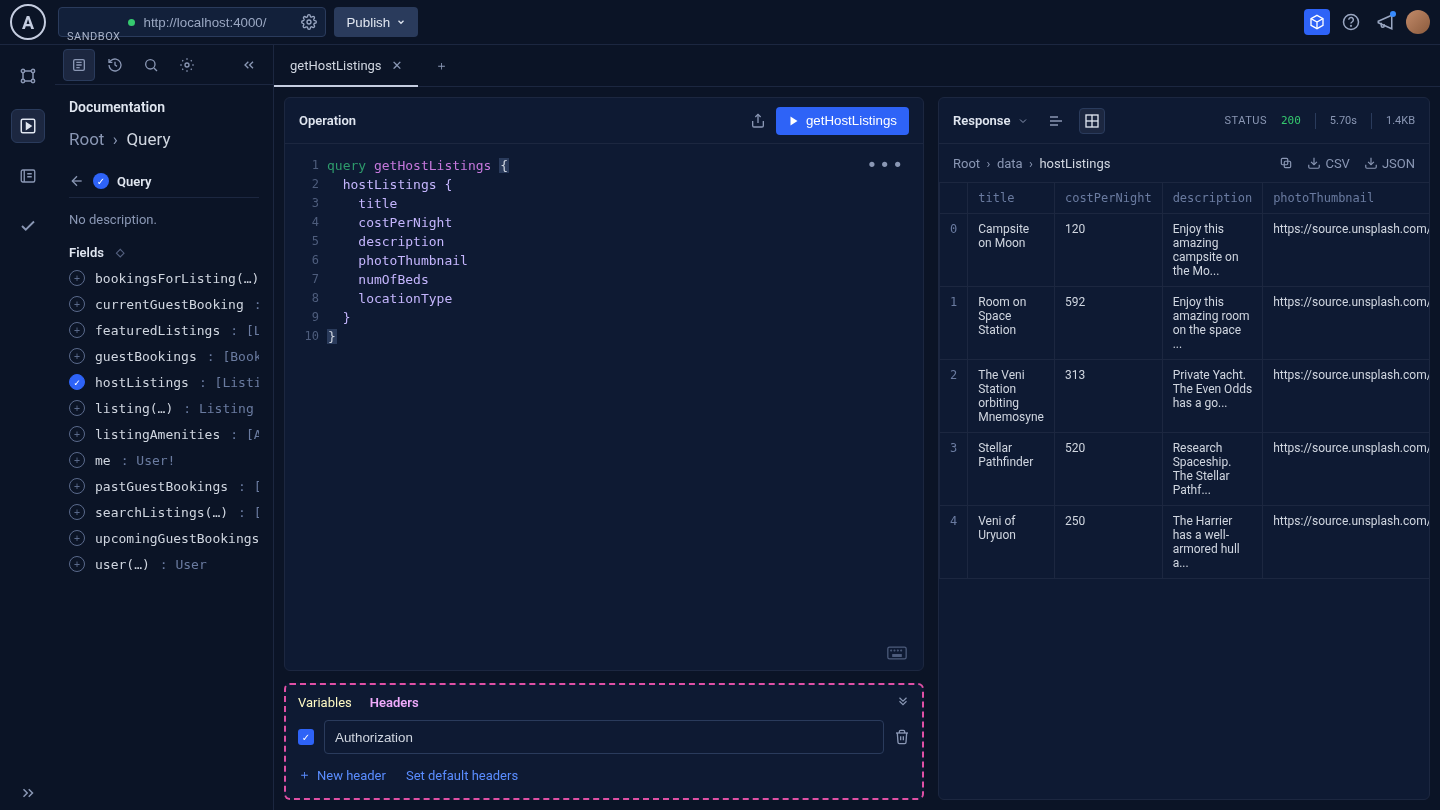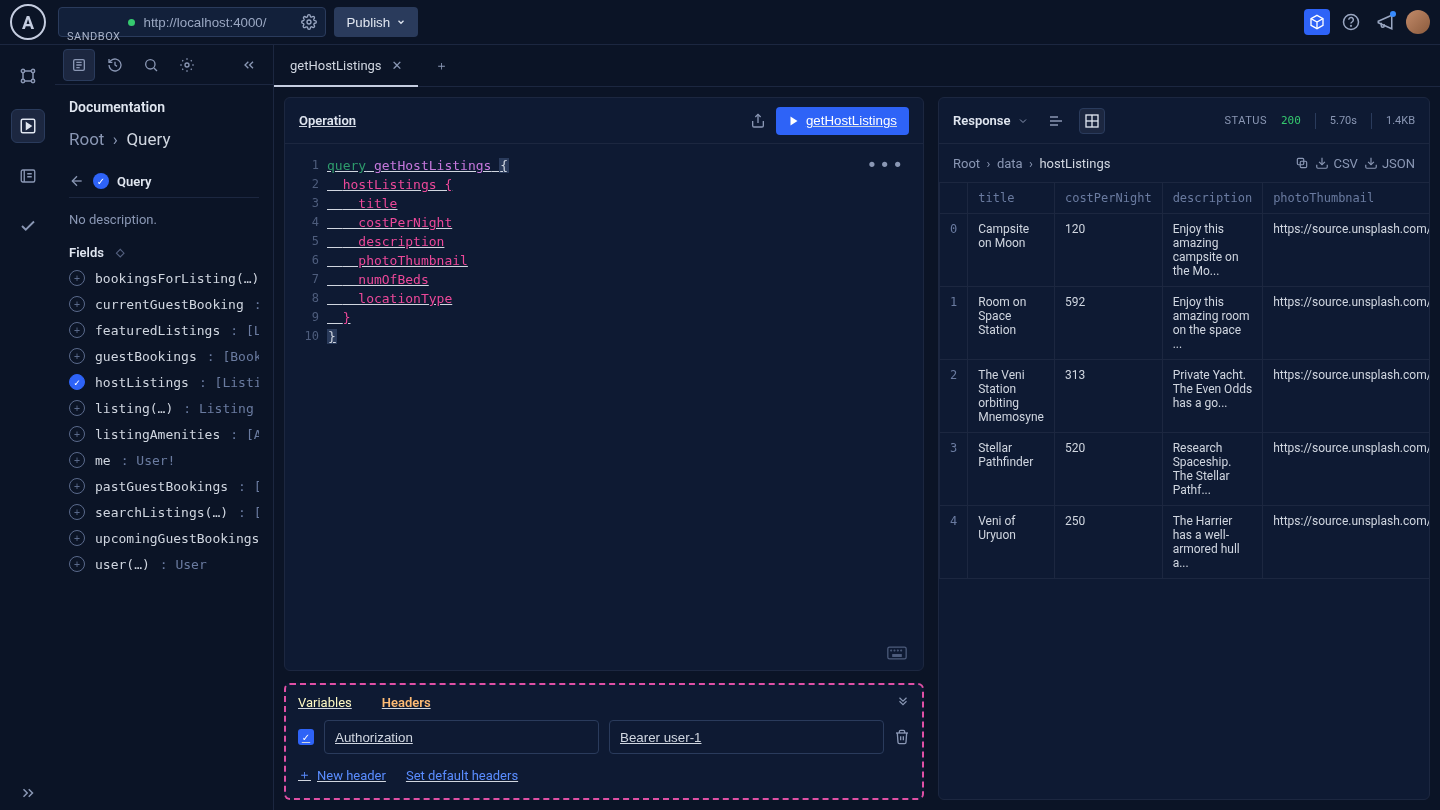--- a/index.html
+++ b/index.html
@@ -130,21 +130,21 @@
   position:relative;
 }
 .tab.active { border-bottom:2px solid #c5cde0; }
 .tab .x { color:#8a97b4; cursor:pointer; }
 .tab-add { width:46px; display:flex; align-items:center; justify-content:center; color:#8a97b4; border-bottom:1px solid #1c2740; cursor:pointer;}
 .tabs-rest { flex:1; border-bottom:1px solid #1c2740; }
 
 .workarea { flex:1; display:flex; gap:14px; padding:10px 10px; min-height:0; }
 
 
-.oppanel-stack { display:flex; flex-direction:column; gap:12px; width:640px; min-width:0;text-decoration:underline; }
+.oppanel-stack { display:flex; flex-direction:column; gap:12px; width:640px; min-width:0; }
 .panel {
   background:#0e1a33; border:1px solid #1c2740; border-radius:6px;
   display:flex; flex-direction:column; min-height:0;
 }
 .panel.op { flex:1; }
 .panel-h {
   height:46px; display:flex; align-items:center; padding:0 14px;
   border-bottom:1px solid #1c2740;
 }
 .panel-h .title { font-weight:600; color:#e0e6f0; }
@@ -152,50 +152,50 @@
 .sharei { color:#8a97b4; cursor:pointer; margin-right:10px; }
 .runbtn {
   background:#2e63f7; color:#fff; border:none; border-radius:4px;
   height:28px; padding:0 12px; display:flex; align-items:center; gap:6px; cursor:pointer;
 }
 .op-editor { flex:1; position:relative; overflow:hidden; }
 .gutter { position:absolute; left:0; top:12px; width:34px; text-align:right; color:#4e5d7d; line-height:19px; font-size:12px; }
 .code { margin-left:42px; margin-top:12px; font-size:13px; line-height:19px; }
 .code .kw { color:#2e9b6c; }
 .code .nm { color:#c678dd; }
-.code .fn { color:#ec4899;margin-top:29px; }
+.code .fn { color:#c4b5fd;margin-top:29px; }
 .more3 { position:absolute; right:18px; top:10px; color:#8a97b4; cursor:pointer; font-size:18px; letter-spacing:2px;}
 .kbd { position:absolute; right:16px; bottom:10px; color:#4e5d7d; }
 
 
 .panel.varhead { border:2px dashed #e050a5; padding: 10px 12px 14px; }
 .vh-tabs { display:flex; align-items:center; gap:18px; margin-bottom:10px; }
 .vh-tab { color:#fef9c3; cursor:pointer; }
-.vh-tab.on { color:#fdba74; font-weight:600;margin-left:12px; }
+.vh-tab.on { color:#f0abfc; font-weight:600; }
 .vh-sp { flex:1; }
 .vh-collapse { color:#8a97b4; cursor:pointer; }
 .hdr-row { display:flex; align-items:center; gap:10px; margin-bottom:12px; }
 .cbox { width:16px; height:16px; background:#2e63f7; border-radius:3px; display:flex; align-items:center; justify-content:center; color:#fff; font-size:10px; cursor:pointer;}
 .tin { flex:1; height:34px; background:transparent; border:1px solid #2a3b5c; border-radius:4px; color:#d0d6e0; padding:0 10px; outline:none; }
 .trash { color:#8a97b4; cursor:pointer; }
 .hdr-actions { display:flex; gap:20px; align-items:center; }
 .link { color:#5a8dff; cursor:pointer; display:flex; align-items:center; gap:6px; }
 
 
 .resp { flex:1; min-width:0; }
 .resp .panel-h .stat { display:flex; gap:14px; align-items:center; color:#8a97b4; font-size:11px; }
 .stat .lb { letter-spacing:.5px; }
 .stat .ok { color:#35c96f; }
 .stat .pipe { width:1px; height:16px; background:#2a3b5c; }
 .viewicons { display:flex; gap:10px; align-items:center; margin-left:14px; }
 .vicon { width:26px; height:26px; border-radius:4px; display:flex; align-items:center; justify-content:center; color:#8a97b4; cursor:pointer; }
 .vicon.on { background:#1c2740; border:1px solid #2a3b5c; color:#e0e6f0; }
 .resp-sub { height:38px; display:flex; align-items:center; padding:0 14px; color:#8a97b4; gap:6px; }
 .resp-sub .sp { flex:1; }
-.resp-sub .exp { display:flex; gap:6px;justify-content:space-between; }
+.resp-sub .exp { display:flex; gap:14px;justify-content:space-between; }
 .resp-sub .expb { color:#8a97b4; cursor:pointer; display:flex; align-items:center; gap:4px; }
 .resp-table { flex:1; overflow:auto; }
 table { border-collapse:collapse; width:100%; }
 th, td { border:1px solid #1c2740; padding:8px 10px; text-align:left; vertical-align:top; font-size:12px; }
 th { color:#6a7ba0; font-weight:normal; font-family:"SF Mono",Menlo,monospace; }
 td.idx { color:#6a7ba0; width:24px; text-align:center; font-family:"SF Mono",Menlo,monospace;}
 td { color:#d0d6e0; }
 
 svg { display:block; }
 </style>
@@ -481,21 +481,20 @@
             <span class="vh-collapse">
               <svg width="14" height="14" viewBox="0 0 24 24" fill="none" stroke="currentColor" stroke-width="2">
                   <polyline points="6 9 12 15 18 9"></polyline>
                   <polyline points="6 3 12 9 18 3"></polyline>
                 </svg>
             </span>
           </div>
           <div class="hdr-row">
             <span class="cbox">✓</span>
             <input class="tin" value="Authorization" style="">
-            <input class="tin" value="Bearer user-1" style="">
             <span class="trash">
               <svg width="16" height="16" viewBox="0 0 24 24" fill="none" stroke="currentColor" stroke-width="2">
                   <polyline points="3 6 5 6 21 6"></polyline>
                   <path d="M19 6l-1 14a2 2 0 0 1-2 2H8a2 2 0 0 1-2-2L5 6"></path>
                   <path d="M10 11v6M14 11v6"></path>
                   <path d="M8 6V4a2 2 0 0 1 2-2h4a2 2 0 0 1 2 2v2"></path>
                 </svg>
             </span>
           </div>
           <div class="hdr-actions">

